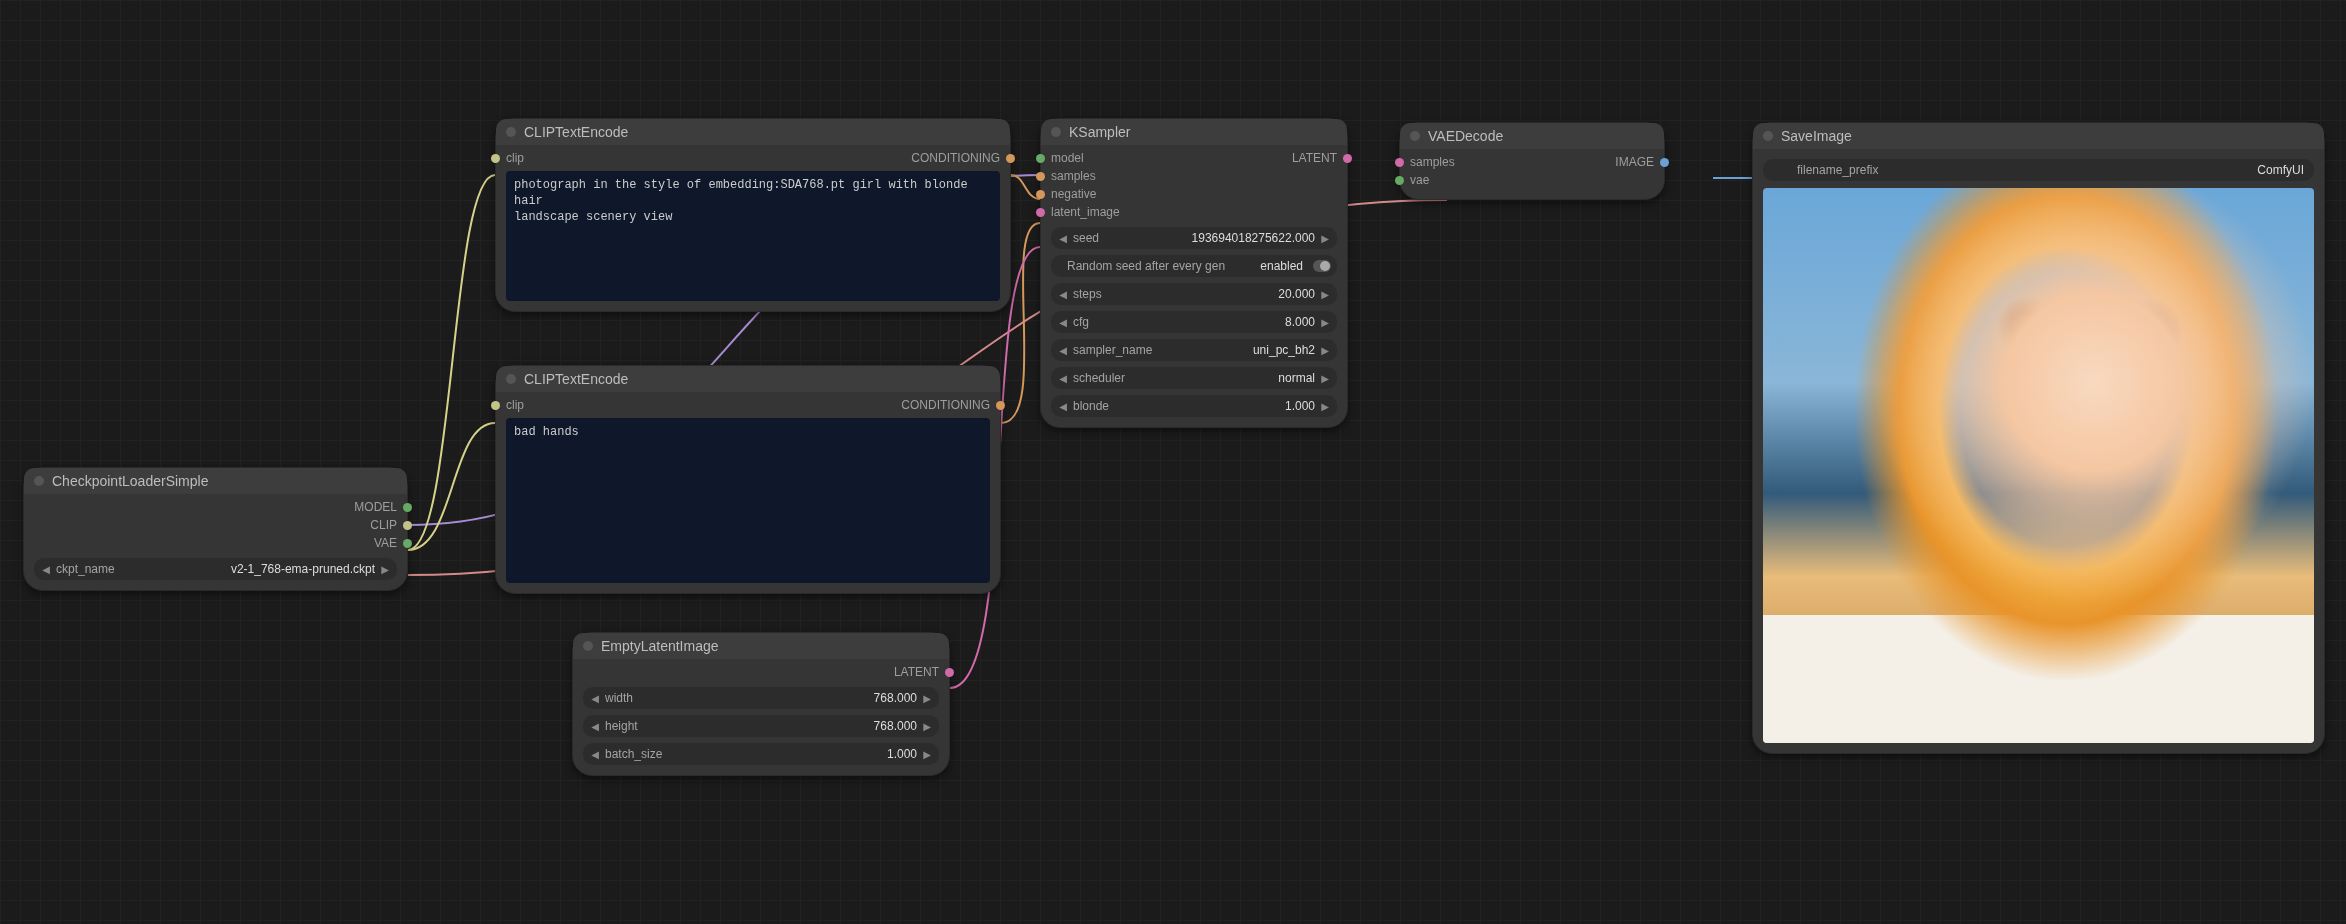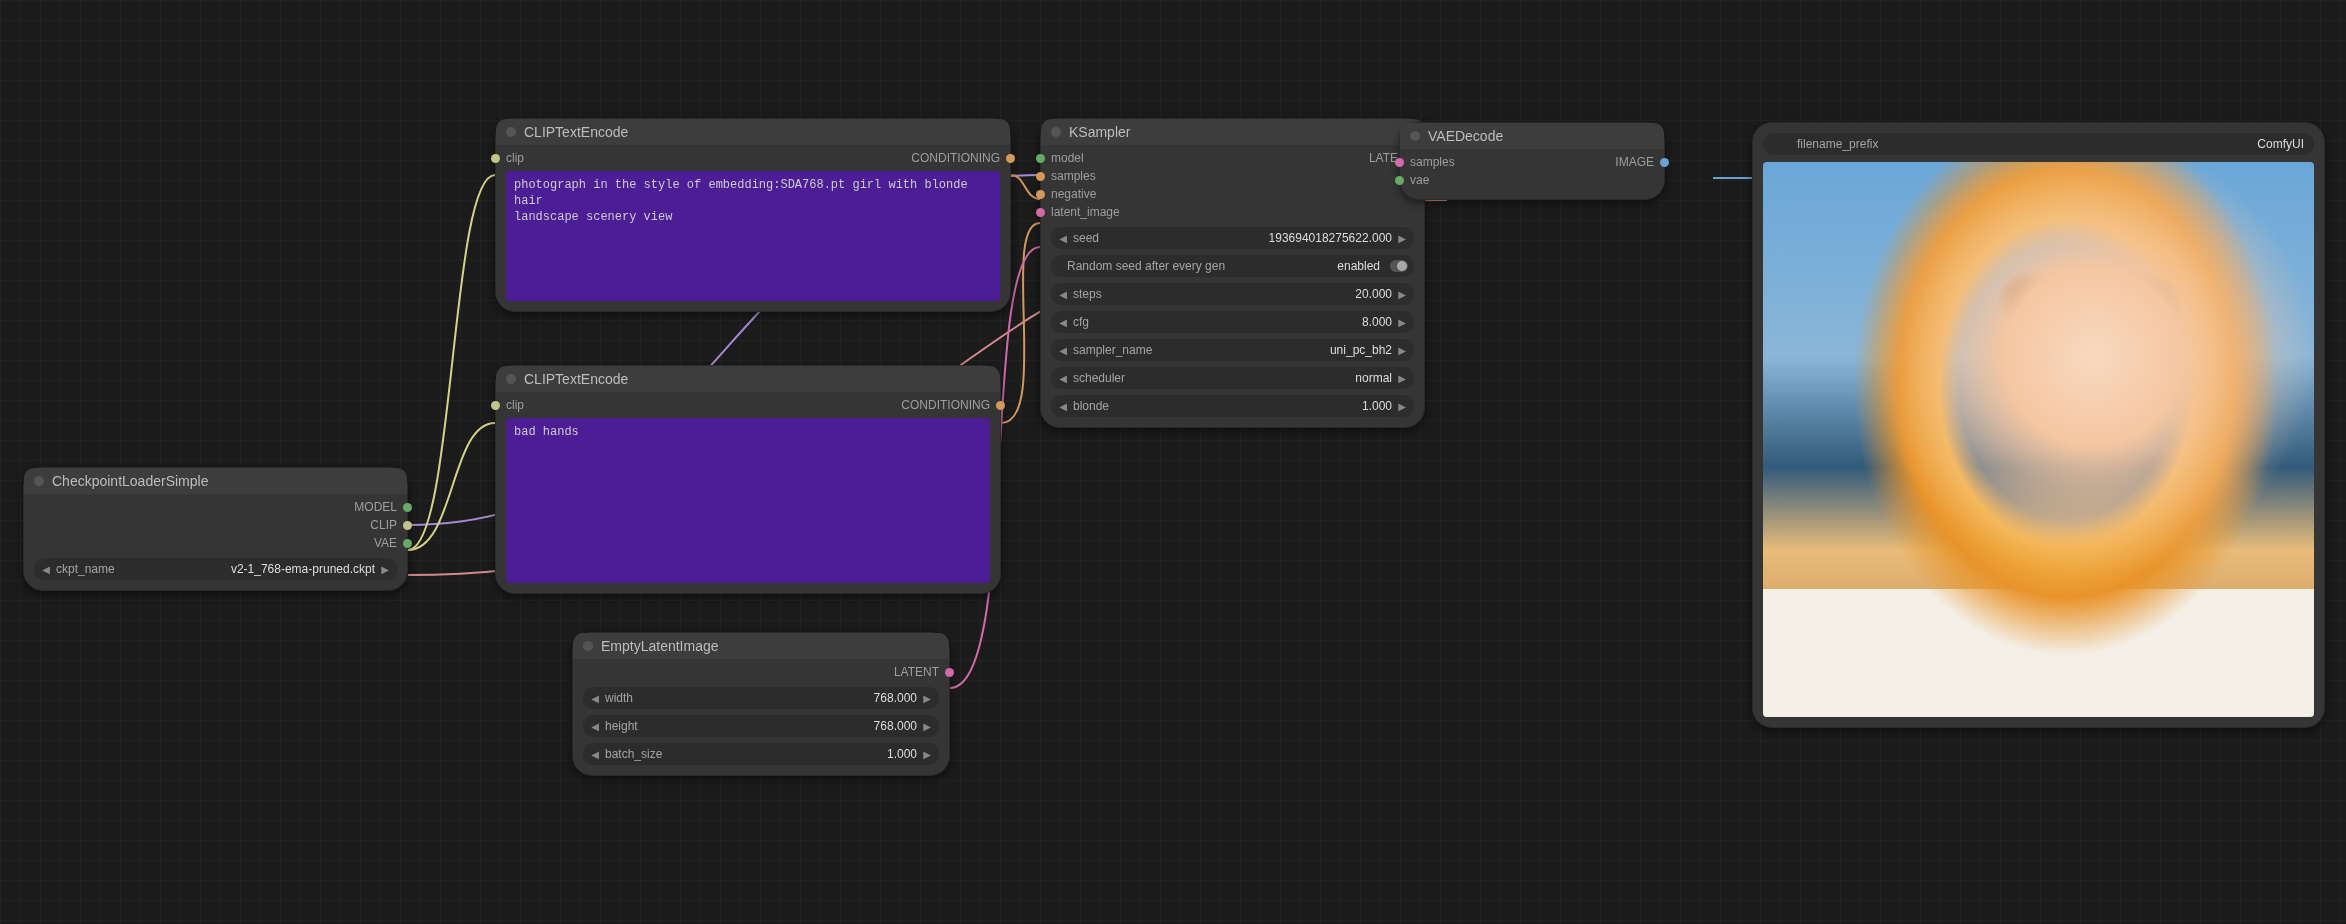--- a/index.html
+++ b/index.html
@@ -104,21 +104,21 @@
     position: relative; margin-left: 6px;
   }
   .toggle::after {
     content: '';
     position: absolute;
     right: 1px; top: 1px;
     width: 10px; height: 10px;
     background: #aaa; border-radius: 50%;
   }
   .textarea {
-    background: #4c1d95;
+    background: #0f172a;
     border-radius: 4px;
     padding: 6px 8px;
     font-family: 'Courier New', monospace;
     font-size: 12px;
     color: #ccc;
     white-space: pre-wrap;
     line-height: 1.35;
     margin-top: 4px;
     min-height: 100px;
   }
@@ -141,21 +141,21 @@
       radial-gradient(circle at 48% 25%, #3a2419 0%, #3a2419 3%, transparent 6%),
       radial-gradient(circle at 70% 26%, #3a2419 0%, #3a2419 3%, transparent 6%),
       radial-gradient(ellipse 55% 70% at 55% 40%, transparent 35%, #f3b348 42%, #e8942a 55%, transparent 70%),
       linear-gradient(0deg, #f4f0e8 0%, #f4f0e8 23%, transparent 23%);
   }
   
   #node-ckpt { left: 23px; top: 467px; width: 385px; }
   #node-clip1 { left: 495px; top: 118px; width: 516px; }
   #node-clip2 { left: 495px; top: 365px; width: 506px; }
   #node-empty { left: 572px; top: 632px; width: 378px; }
-  #node-ksampler { left: 1040px; top: 118px; width: 385px; }
+  #node-ksampler { left: 1040px; top: 118px; width: 308px; }
   #node-vae { left: 1399px; top: 122px; width: 266px; }
   #node-save { left: 1752px; top: 122px; width: 573px; }
 </style>
 </head>
 <body>
 
 <svg class="wires">
 
   <path d="M 408 525 C 730 525, 720 175, 1040 175" stroke="#a88ad2" stroke-width="2" fill="none"></path>
 
@@ -331,20 +331,21 @@
       <span class="dot dot-right dot-blue"></span>
     </div>
     <div class="port-row">
         <span class="dot dot-left"></span>
         <span class="port-label-in">vae</span>
       </div>
   </div>
 </div>
 
 <div class="node" id="node-save">
+  <div class="node-title">SaveImage</div>
   <div class="node-body">
     <div class="widget">
       <span class="wlabel" style="margin-left:28px">filename_prefix</span>
       <span class="wvalue">ComfyUI</span>
     </div>
     <div class="img-placeholder" style="height:555px"></div>
   </div>
 </div>
 
 </body></html>

